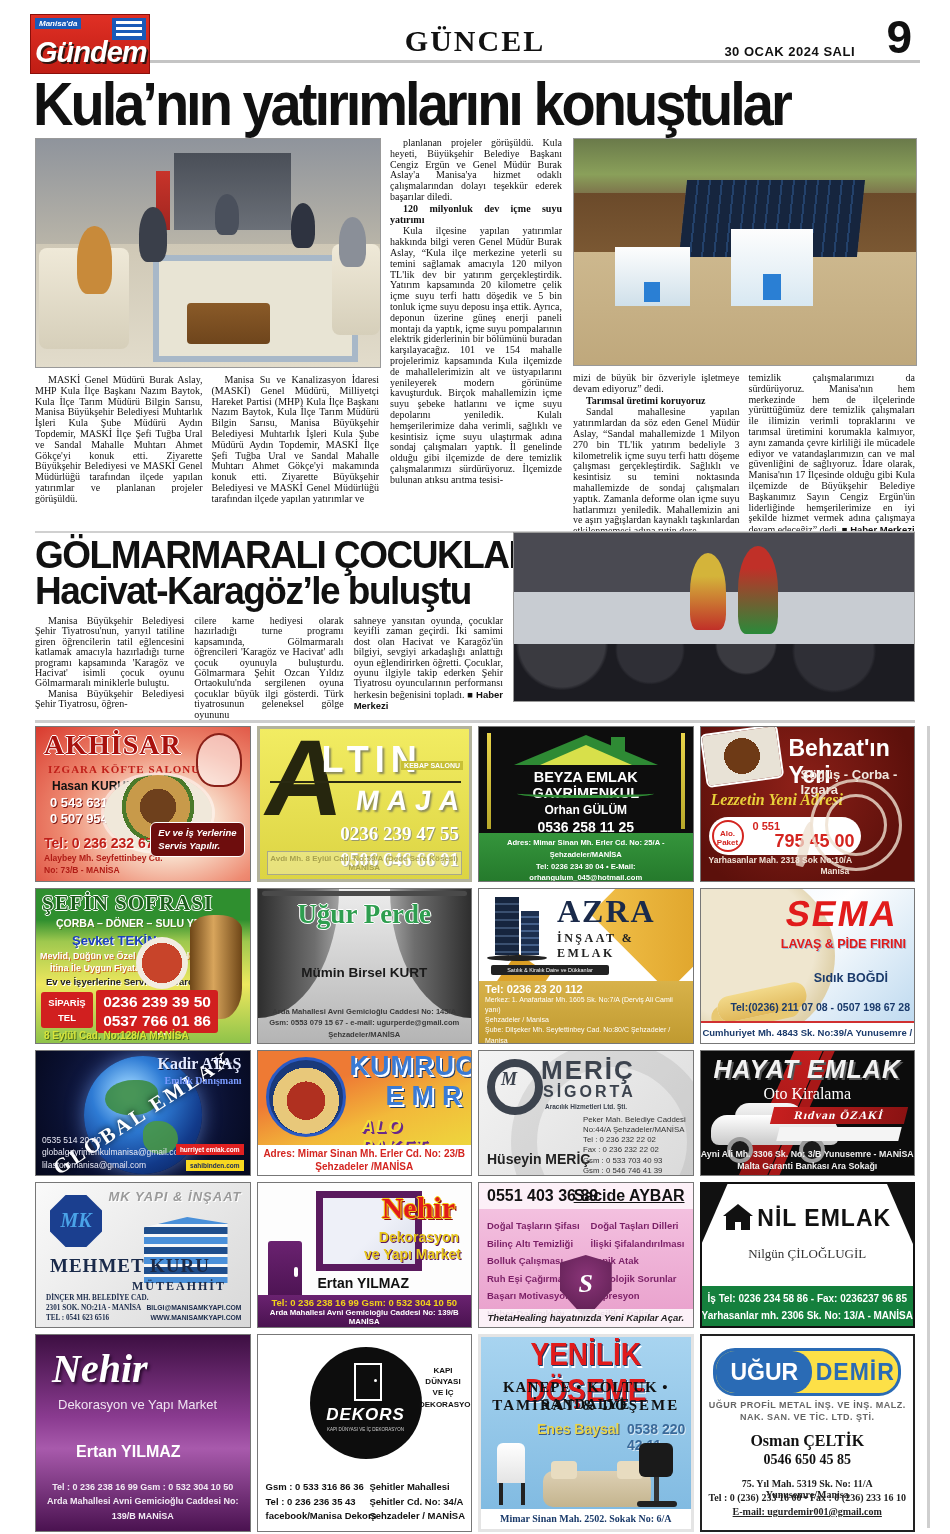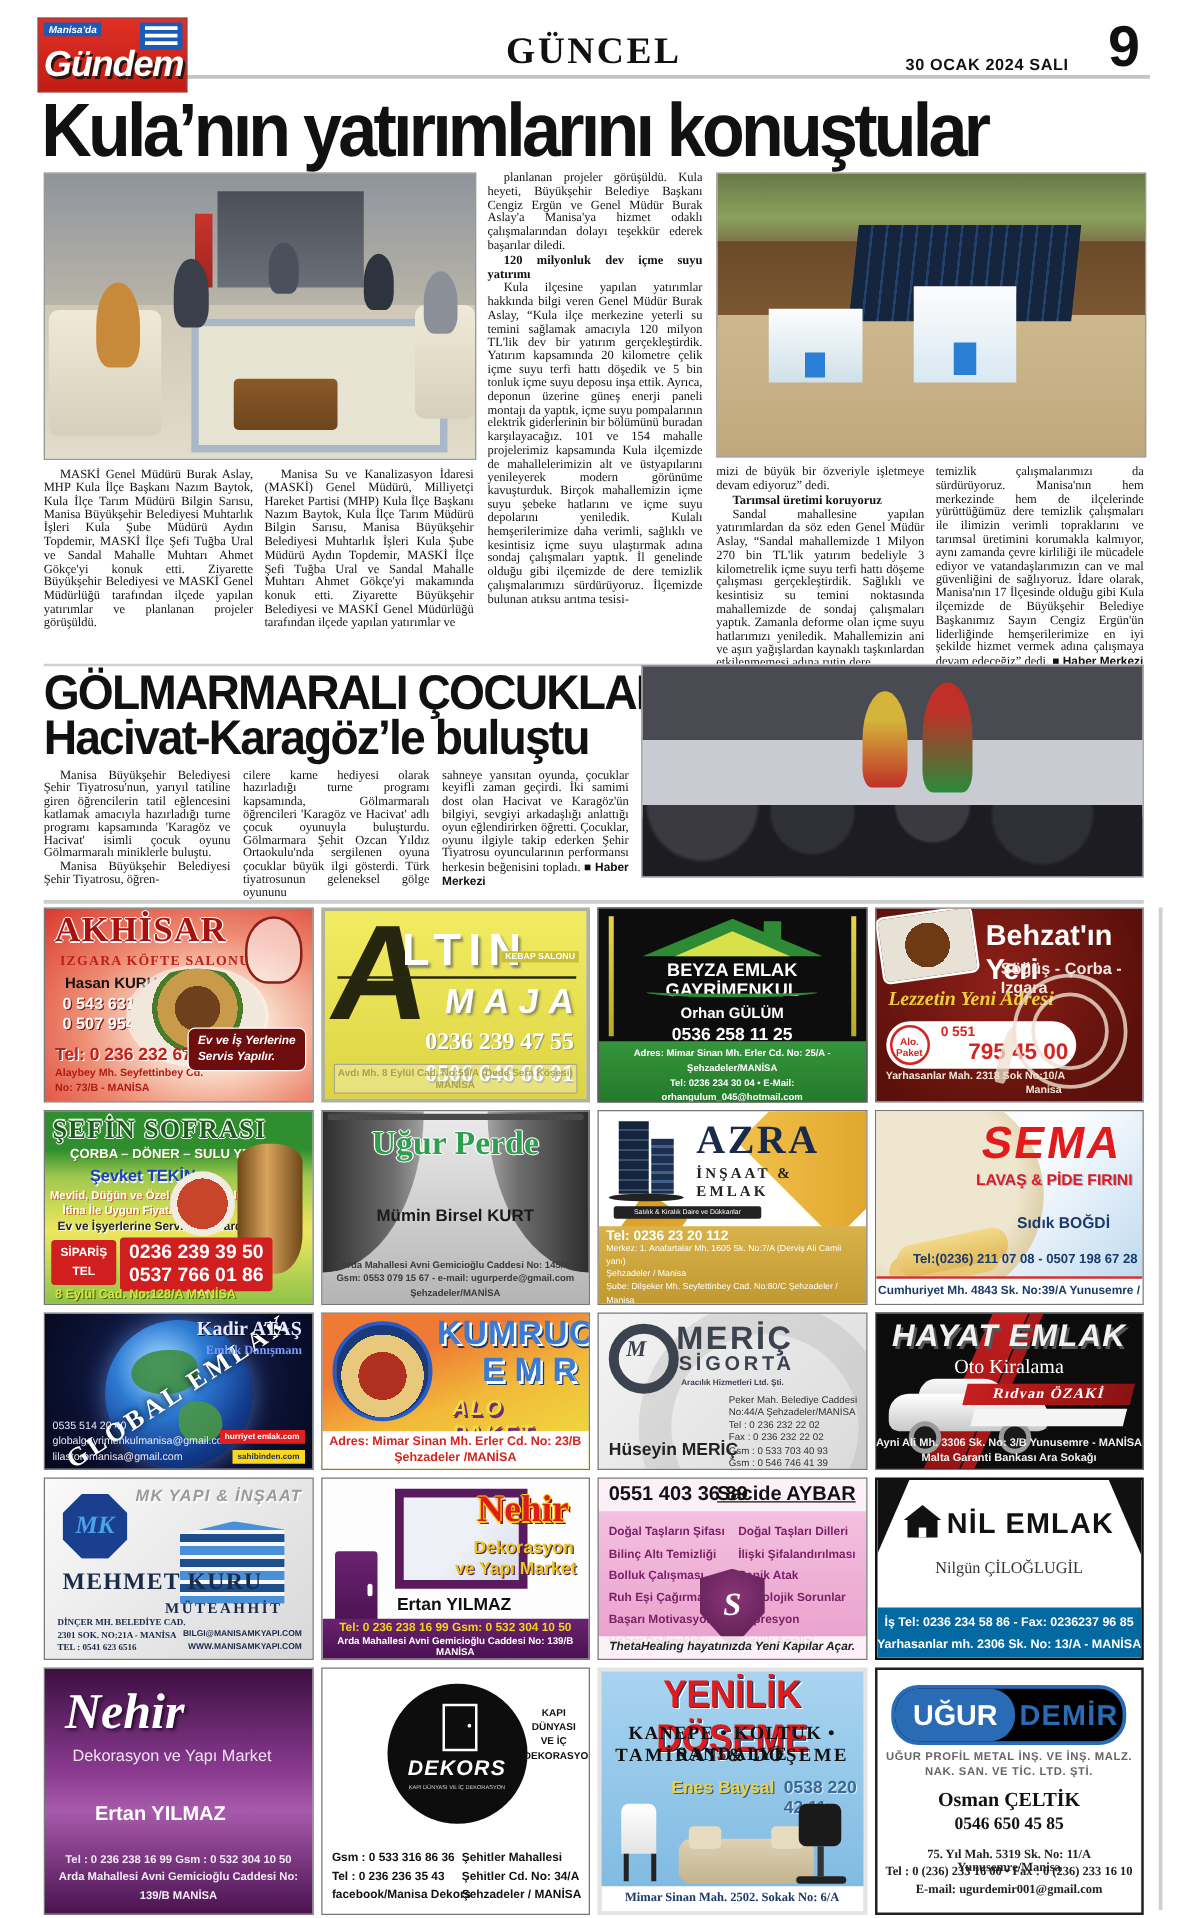--- a/index.html
+++ b/index.html
@@ -239,21 +239,21 @@
   .ad-nil{background:#fff;border:2px solid #111;}
   .nl-c1{left:0;top:0;width:26px;height:60px;background:#111;clip-path:polygon(0 0,100% 0,0 100%);}
   .nl-c2{right:0;top:0;width:26px;height:60px;background:#111;clip-path:polygon(0 0,100% 0,100% 100%);}
   .nl-logo{left:0;right:0;top:20px;text-align:center;}
   .nl-house{display:inline-block;position:relative;width:30px;height:26px;vertical-align:-4px;margin-right:4px;}
   .nl-house .roof{position:absolute;left:0;top:0;width:0;height:0;border-left:15px solid transparent;border-right:15px solid transparent;border-bottom:12px solid #111;}
   .nl-house .body{position:absolute;left:3px;top:12px;width:24px;height:14px;background:#111;}
   .nl-house .door{position:absolute;left:12px;top:18px;width:6px;height:8px;background:#fff;}
   .nl-title{display:inline;font:bold 23px "Liberation Sans",sans-serif;color:#111;letter-spacing:1px;}
   .nl-person{left:0;right:0;top:62px;text-align:center;font:13px "Liberation Serif",serif;color:#333;}
-  .nl-foot{left:0;right:0;bottom:0;height:40px;background:#0369a1;color:#fff;text-align:center;font:bold 10px "Liberation Sans",sans-serif;line-height:1.7;padding-top:4px;box-sizing:border-box;}
+  .nl-foot{left:0;right:0;bottom:0;height:40px;background:#15803d;color:#fff;text-align:center;font:bold 10px "Liberation Sans",sans-serif;line-height:1.7;padding-top:4px;box-sizing:border-box;}
   
   .ad-nehir2{background:linear-gradient(180deg,#3d0f42,#8a3b90 42%,#a85aac 58%,#4a1250);}
   .n2-title{left:16px;top:10px;font:italic bold 40px "Liberation Serif",serif;color:#fff;text-shadow:2px 2px 3px #2a0a2e;}
   .n2-sub{left:22px;top:62px;font:13px "Liberation Sans",sans-serif;color:#f0e4f2;}
   .n2-person{left:40px;top:108px;font:bold 16px "Liberation Sans",sans-serif;color:#fff;}
   .n2-foot{left:0;right:0;bottom:8px;text-align:center;color:#f2eaf4;font:bold 9px "Liberation Sans",sans-serif;line-height:1.6;}
   
   .ad-dekors{background:#fff;}
   .dk-circle{left:52px;top:12px;width:112px;height:112px;background:#0d0d0d;border-radius:50%;}
   .dk-circle .door{position:absolute;left:44px;top:16px;width:24px;height:34px;border:2px solid #fff;}
@@ -276,30 +276,30 @@
   .yd-sofa{left:62px;bottom:22px;width:108px;height:36px;background:linear-gradient(180deg,#ddd0b4,#c4b48e);border-radius:10px;}
   .yd-sofa i{position:absolute;left:8px;top:-10px;width:26px;height:18px;background:#e8dcc0;border-radius:4px;}
   .yd-sofa em{position:absolute;right:8px;top:-10px;width:26px;height:18px;background:#e8dcc0;border-radius:4px;}
   .yd-off{right:12px;bottom:22px;width:44px;height:64px;}
   .yd-off .seatback{position:absolute;left:4px;top:0;width:34px;height:34px;background:#1a1a1a;border-radius:6px;}
   .yd-off .pole{position:absolute;left:19px;bottom:6px;width:5px;height:24px;background:#333;}
   .yd-off .base{position:absolute;left:2px;bottom:0;width:40px;height:6px;background:#222;border-radius:3px;}
   .yd-foot{left:0;right:0;bottom:0;height:20px;background:#fff;text-align:center;font:bold 10px "Liberation Serif",serif;color:#1a3a6a;line-height:20px;}
   
   .ad-ugurdemir{background:#fff;border:2px solid #222;}
-  .ud-pill{left:50%;top:12px;transform:translateX(-50%);width:182px;height:42px;border:3px solid #2a6bb5;border-radius:22px;background:#000000;display:flex;overflow:hidden;}
+  .ud-pill{left:50%;top:12px;transform:translateX(-50%);width:182px;height:42px;border:3px solid #2a6bb5;border-radius:22px;background:#fde047;display:flex;overflow:hidden;}
   .ud-left{width:96px;background:#2a6bb5;color:#fff;font:bold 23px "Liberation Sans",sans-serif;text-align:center;line-height:42px;border-radius:0 20px 20px 0;}
   .ud-right{flex:1;color:#2a6bb5;font:bold 23px "Liberation Sans",sans-serif;text-align:center;line-height:42px;letter-spacing:1px;}
   .ud-l1{left:0;right:0;top:64px;text-align:center;font:bold 9px "Liberation Sans",sans-serif;color:#666;letter-spacing:.5px;}
   .ud-l2{left:0;right:0;top:76px;text-align:center;font:bold 9px "Liberation Sans",sans-serif;color:#666;letter-spacing:.5px;}
   .ud-person{left:0;right:0;top:96px;text-align:center;font:bold 16px "Liberation Serif",serif;color:#111;}
   .ud-phone{left:0;right:0;top:116px;text-align:center;font:bold 14px "Liberation Serif",serif;color:#111;}
   .ud-addr{left:0;right:0;top:142px;text-align:center;font:bold 10px "Liberation Serif",serif;color:#222;}
   .ud-tel{left:0;right:0;top:156px;text-align:center;font:bold 10px "Liberation Serif",serif;color:#222;}
-  .ud-mail{left:0;right:0;top:170px;text-align:center;font:bold 10px "Liberation Serif",serif;color:#222;}
+  .ud-mail{left:0;right:0;top:170px;text-align:center;font:bold 10px "Liberation Serif",serif;color:#222;text-decoration:underline;}
 </style>
 </head>
 <body>
 
 <div class="abs hdr-rule"></div>
 <div class="abs logo">
   <span class="logo-top">Manisa'da</span>
   <span class="logo-main">Gündem</span>
   <span class="logo-blue">
       <i></i>

